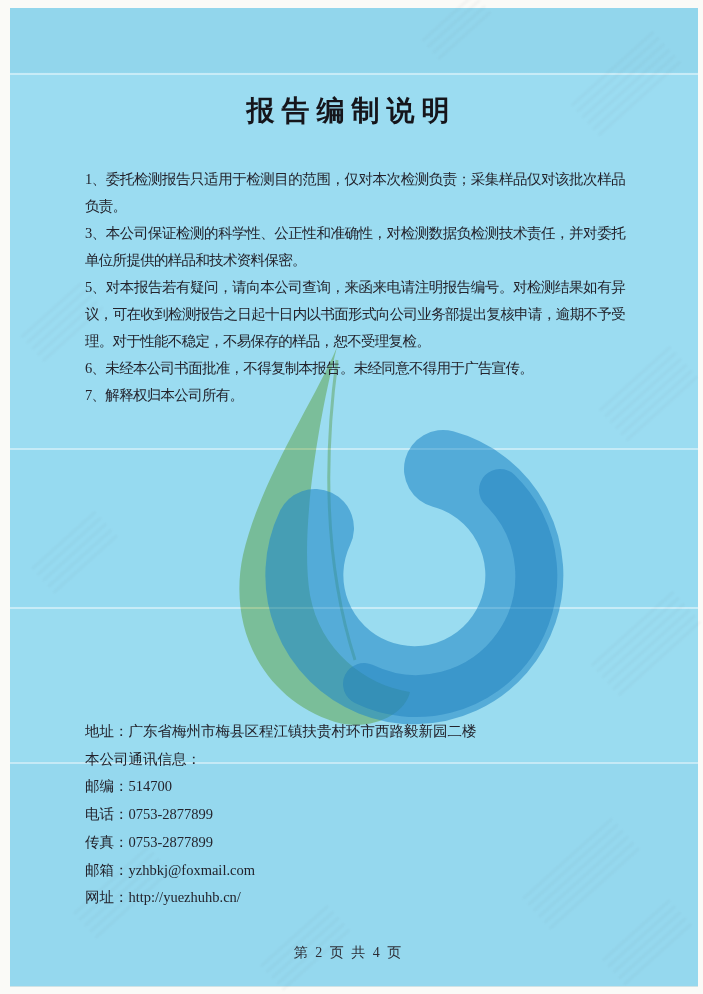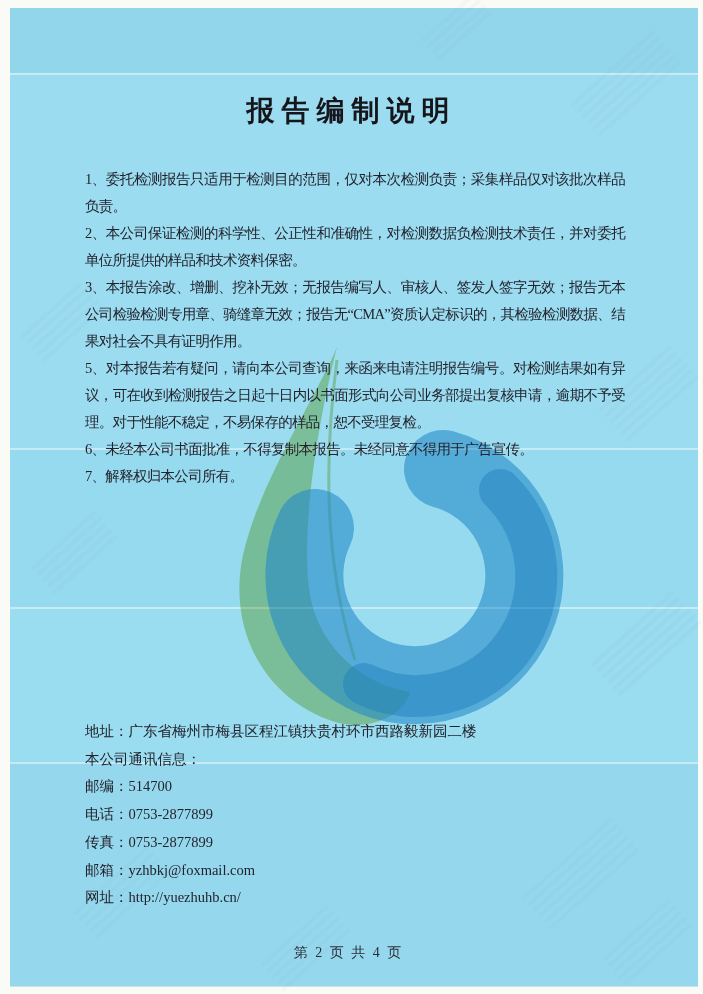--- a/index.html
+++ b/index.html
@@ -93,22 +93,21 @@
   <div class="stamp" style="left:70px;top:870px;width:100px;height:40px"></div>
   <div class="stamp" style="left:520px;top:850px;width:120px;height:45px"></div>
   <div class="stamp" style="left:600px;top:920px;width:90px;height:40px"></div>
   <div class="stamp" style="left:260px;top:930px;width:90px;height:35px"></div>
   <div class="stamp" style="left:420px;top:10px;width:70px;height:30px"></div>
 
   <h1 class="title">报告编制说明</h1>
 
   <div class="notes">
     <p>1、委托检测报告只适用于检测目的范围，仅对本次检测负责；采集样品仅对该批次样品负责。</p>
-    <p>2、本公司保证检测的科学性、公正性和准确性，对检测数据负检测技术责任，并对委托单位所提供的样品和技术资料保密。</p>
-    <p>3、本报告涂改、增删、挖补无效；无报告编写人、审核人、签发人签字无效；报告无本公司检验检测专用章、骑缝章无效；报告无“CMA”资质认定标识的，其检验检测数据、结果对社会不具有证明作用。</p>
+    <p>3、本公司保证检测的科学性、公正性和准确性，对检测数据负检测技术责任，并对委托单位所提供的样品和技术资料保密。</p>
     <p>5、对本报告若有疑问，请向本公司查询，来函来电请注明报告编号。对检测结果如有异议，可在收到检测报告之日起十日内以书面形式向公司业务部提出复核申请，逾期不予受理。对于性能不稳定，不易保存的样品，恕不受理复检。</p>
     <p>6、未经本公司书面批准，不得复制本报告。未经同意不得用于广告宣传。</p>
     <p>7、解释权归本公司所有。</p>
   </div>
 
   <div class="contact">
     <div class="row"><span>地址：</span><span>广东省梅州市梅县区程江镇扶贵村环市西路毅新园二楼</span></div>
     <div class="row">本公司通讯信息：</div>
     <div class="row"><span>邮编：</span><span>514700</span></div>
     <div class="row"><span>电话：</span><span>0753-2877899</span></div>

